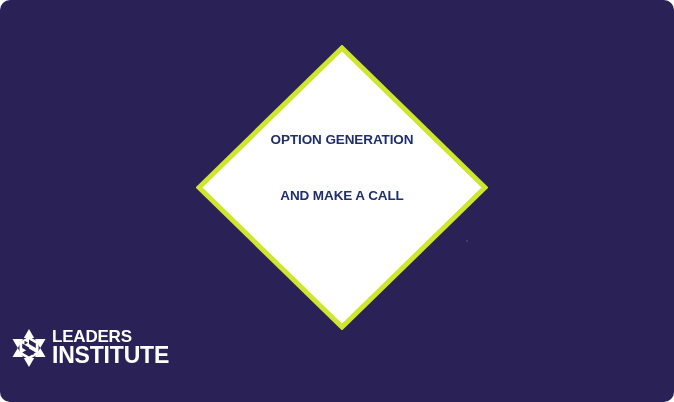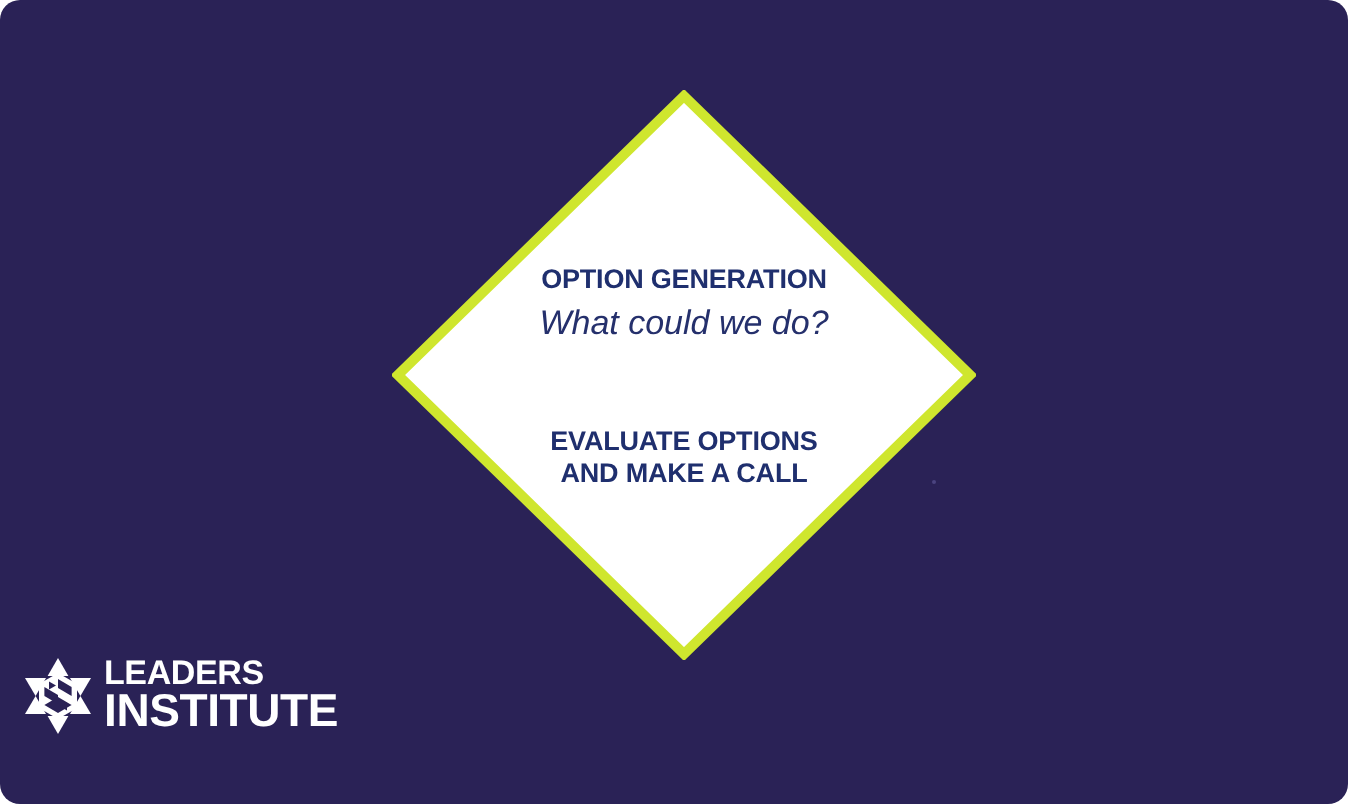--- a/index.html
+++ b/index.html
@@ -130,25 +130,23 @@
   <div id="diamond-wrap">
     <svg id="diamond-svg" viewBox="0 0 292 285" width="292" height="285">
       <polygon points="146,3 289,142.5 146,282 3,142.5" fill="#ffffff" stroke="#cfe62e" stroke-width="5" stroke-linejoin="miter"></polygon>
     </svg>
   </div>
 
   <div id="diamond-text">
 
     <div class="block" id="block-one">
       <div class="heading">OPTION GENERATION</div>
-      <div class="question">What could we do?</div>
     </div>
 
     <div class="block" id="block-two">
-      <div class="heading">EVALUATE OPTIONS</div>
       <div class="heading">AND MAKE A CALL</div>
     </div>
 
   </div>
 
   <div id="artifact-dot"></div>
 
   <div id="logo">
 
     <svg id="logo-mark" viewBox="0 0 34 40">

